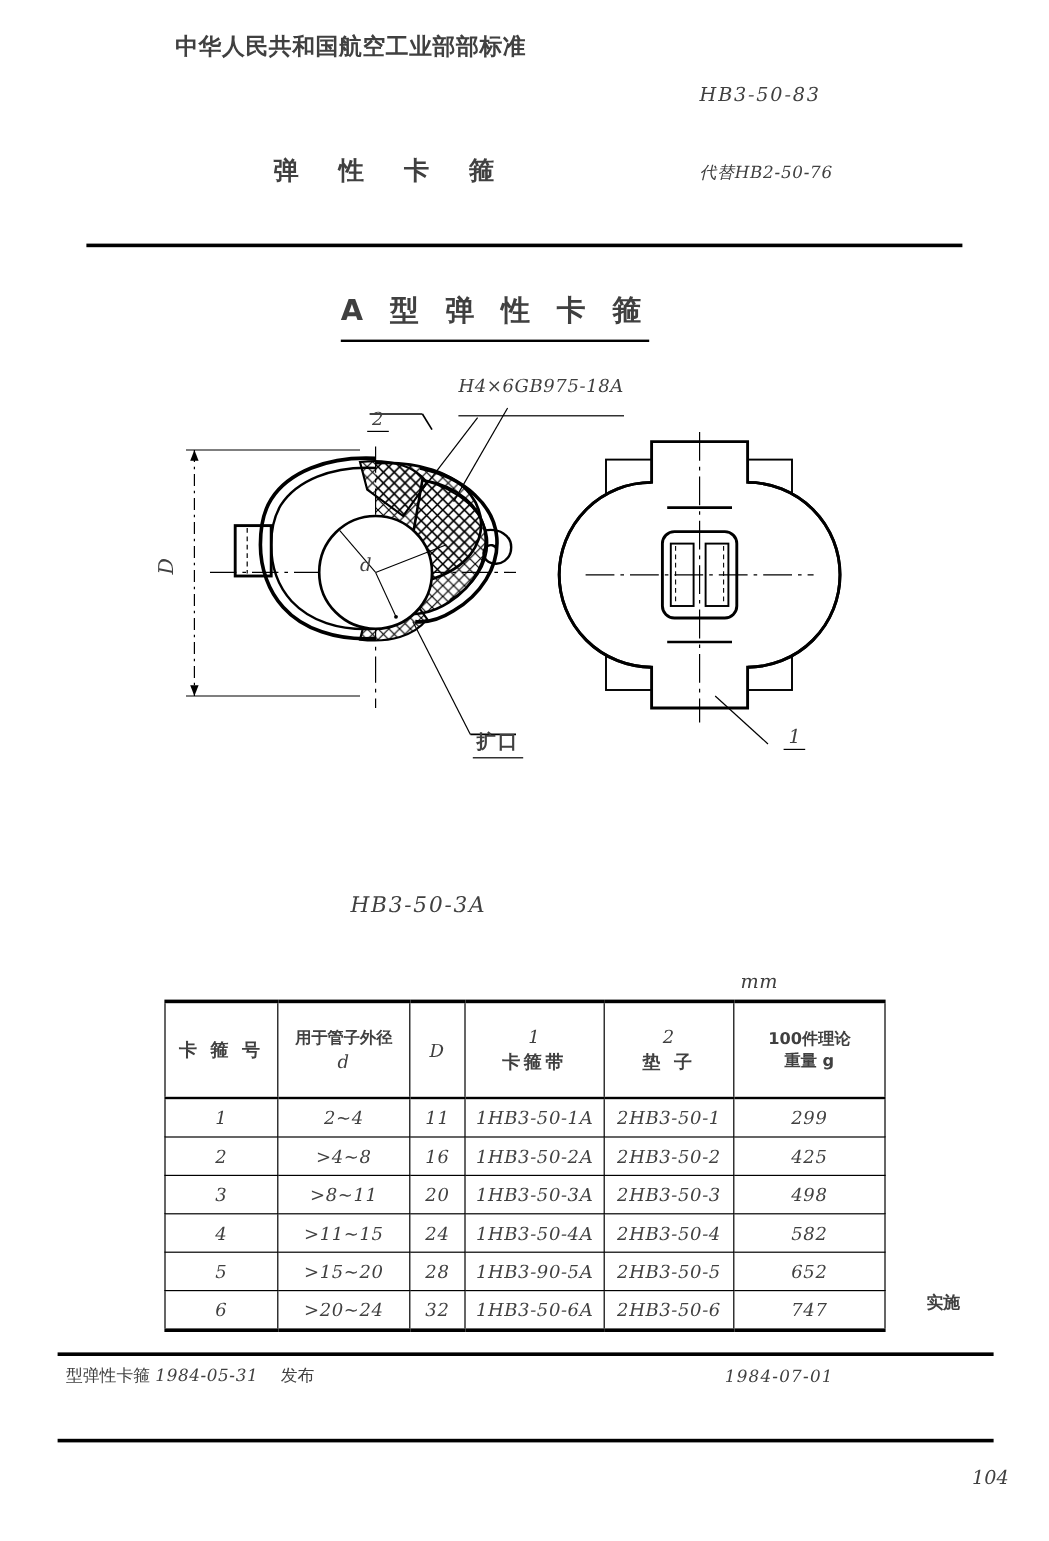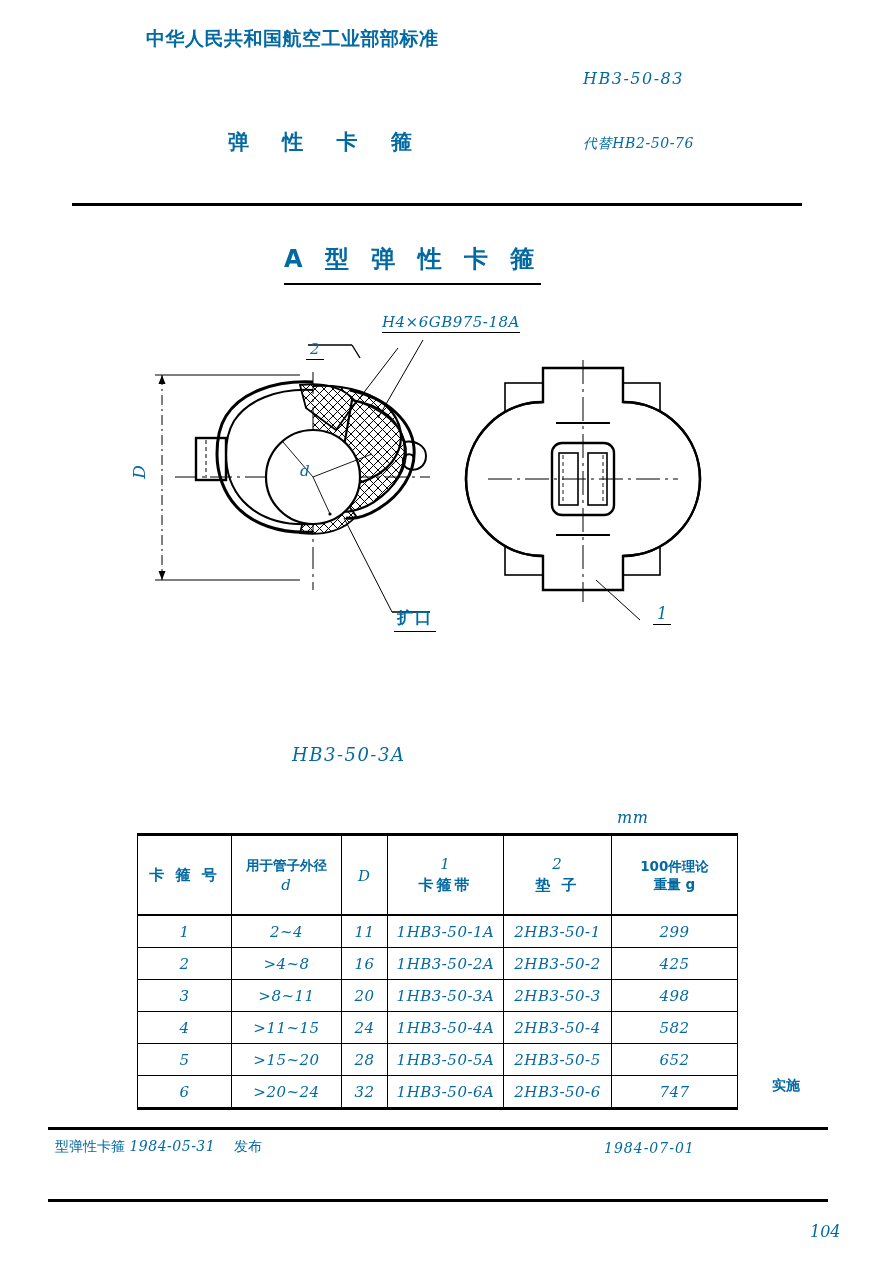--- a/index.html
+++ b/index.html
@@ -9,21 +9,21 @@
   }
   body {
     font-family: "DejaVu Sans", sans-serif;
   }
   .page {
     position: relative;
     width: 874px;
     height: 1284px;
     background: #ffffff;
     overflow: hidden;
-    color: #0369a1;
+    color: #404040;
   }
 
   
   .ministry-title {
     position: absolute;
     left: 146px;
     top: 26px;
     font-family: "DejaVu Sans", sans-serif;
     font-size: 19px;
     font-weight: bold;
@@ -96,21 +96,21 @@
   .note-thread {
     position: absolute;
     left: 382px;
     top: 313px;
     font-family: "DejaVu Serif", serif;
     font-size: 15px;
     font-style: italic;
     letter-spacing: 0.5px;
     white-space: nowrap;
     border-bottom: 1.5px solid #000;
-    padding-bottom: 1px;
+    padding-bottom: 15px;
   }
   .lbl-2 {
     position: absolute;
     left: 306px;
     top: 340px;
     font-family: "DejaVu Serif", serif;
     font-size: 15px;
     font-style: italic;
     border-bottom: 1.5px solid #000;
     padding: 0 4px 1px 4px;
@@ -501,21 +501,21 @@
           <td>&gt;11~15</td>
           <td>24</td>
           <td>1HB3-50-4A</td>
           <td>2HB3-50-4</td>
           <td>582</td>
         </tr>
         <tr>
           <td>5</td>
           <td>&gt;15~20</td>
           <td>28</td>
-          <td>1HB3-50-5A</td>
+          <td>1HB3-90-5A</td>
           <td>2HB3-50-5</td>
           <td>652</td>
         </tr>
         <tr>
           <td>6</td>
           <td>&gt;20~24</td>
           <td>32</td>
           <td>1HB3-50-6A</td>
           <td>2HB3-50-6</td>
           <td>747</td>

